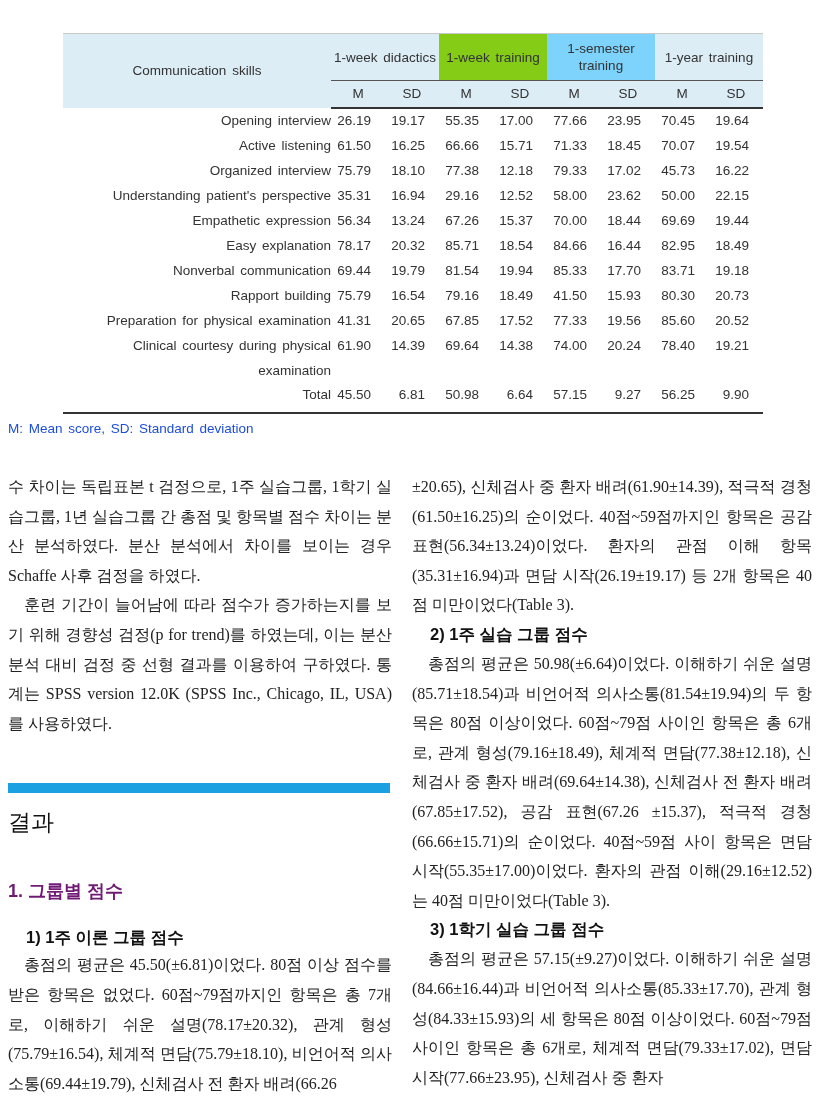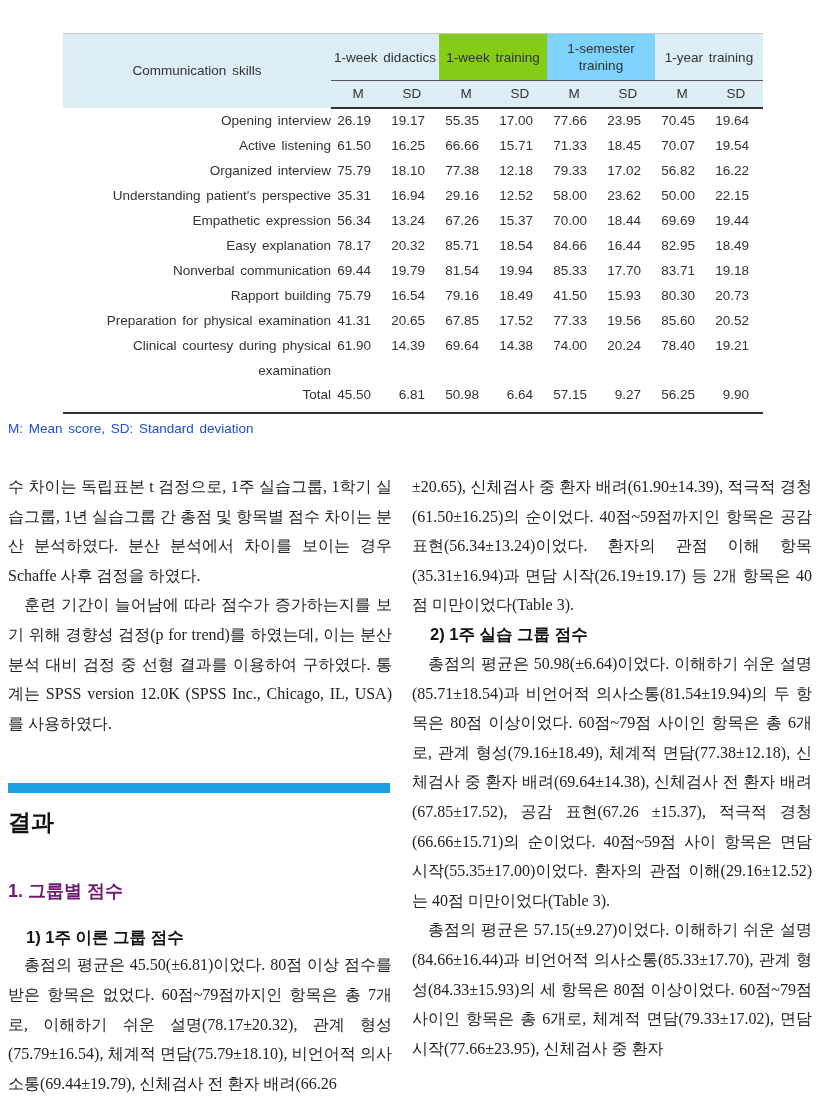--- a/index.html
+++ b/index.html
@@ -37,21 +37,21 @@
   
   .col { position: absolute; top: 472px; font-size: 16px; line-height: 29.6px; text-align: justify; color: #222; }
   .col-left  { left: 8px;  width: 384px; }
   .col-right { left: 412px; width: 400px; height: 634px; overflow: hidden; }
 
   .blk-continuation { text-indent: 0; }
   .blk-paragraph { text-indent: 1em; }
   .blk-bar { height: 10px; width: 382px; margin-top: 45px; }
   .blk-result-title {
     margin-top: 13px; font-family: "Liberation Sans", "DejaVu Sans", sans-serif;
-    font-weight: bold; font-size: 23px; line-height: 32px; color: #111; text-align: left;
+    font-weight: normal; font-size: 23px; line-height: 32px; color: #111; text-align: left;
   }
   .blk-section {
     margin-top: 40px; font-family: "Liberation Sans", "DejaVu Sans", sans-serif;
     font-weight: bold; font-size: 18px; line-height: 26px; color: #701a75; text-align: left;
   }
   .blk-subsection {
     margin-top: 20px; padding-left: 18px;
     font-family: "Liberation Sans", "DejaVu Sans", sans-serif;
     font-weight: bold; font-size: 16.5px; line-height: 26px; color: #111; text-align: left;
   }
@@ -105,21 +105,21 @@
           <td class="num">19.54</td>
         </tr>
         <tr>
           <td class="lbl">Organized interview</td>
           <td class="num">75.79</td>
           <td class="num">18.10</td>
           <td class="num">77.38</td>
           <td class="num">12.18</td>
           <td class="num">79.33</td>
           <td class="num">17.02</td>
-          <td class="num">56.82</td>
+          <td class="num">45.73</td>
           <td class="num">16.22</td>
         </tr>
         <tr>
           <td class="lbl">Understanding patient's perspective</td>
           <td class="num">35.31</td>
           <td class="num">16.94</td>
           <td class="num">29.16</td>
           <td class="num">12.52</td>
           <td class="num">58.00</td>
           <td class="num">23.62</td>
@@ -218,14 +218,15 @@
     <div class="blk-bar" style="background: rgb(27, 161, 226);"></div>
     <div class="blk-result-title">결과</div>
     <div class="blk-section">1. 그룹별 점수</div>
     <div class="blk-subsection">1) 1주 이론 그룹 점수</div>
     <div class="blk-paragraph">총점의 평균은 45.50(±6.81)이었다. 80점 이상 점수를 받은 항목은 없었다. 60점~79점까지인 항목은 총 7개로, 이해하기 쉬운 설명(78.17±20.32), 관계 형성(75.79±16.54), 체계적 면담(75.79±18.10), 비언어적 의사소통(69.44±19.79), 신체검사 전 환자 배려(66.26</div>
   </div>
 <div class="col col-right" id="col-right">
     <div class="blk-continuation">±20.65), 신체검사 중 환자 배려(61.90±14.39), 적극적 경청(61.50±16.25)의 순이었다. 40점~59점까지인 항목은 공감 표현(56.34±13.24)이었다. 환자의 관점 이해 항목(35.31±16.94)과 면담 시작(26.19±19.17) 등 2개 항목은 40점 미만이었다(Table 3).</div>
     <div class="blk-subsection">2) 1주 실습 그룹 점수</div>
     <div class="blk-paragraph">총점의 평균은 50.98(±6.64)이었다. 이해하기 쉬운 설명(85.71±18.54)과 비언어적 의사소통(81.54±19.94)의 두 항목은 80점 이상이었다. 60점~79점 사이인 항목은 총 6개로, 관계 형성(79.16±18.49), 체계적 면담(77.38±12.18), 신체검사 중 환자 배려(69.64±14.38), 신체검사 전 환자 배려(67.85±17.52), 공감 표현(67.26 ±15.37), 적극적 경청(66.66±15.71)의 순이었다. 40점~59점 사이 항목은 면담 시작(55.35±17.00)이었다. 환자의 관점 이해(29.16±12.52)는 40점 미만이었다(Table 3).</div>
+    <div class="blk-subsection">3) 1학기 실습 그룹 점수</div>
     <div class="blk-paragraph">총점의 평균은 57.15(±9.27)이었다. 이해하기 쉬운 설명(84.66±16.44)과 비언어적 의사소통(85.33±17.70), 관계 형성(84.33±15.93)의 세 항목은 80점 이상이었다. 60점~79점 사이인 항목은 총 6개로, 체계적 면담(79.33±17.02), 면담 시작(77.66±23.95), 신체검사 중 환자</div>
   </div>
 
 </body></html>

